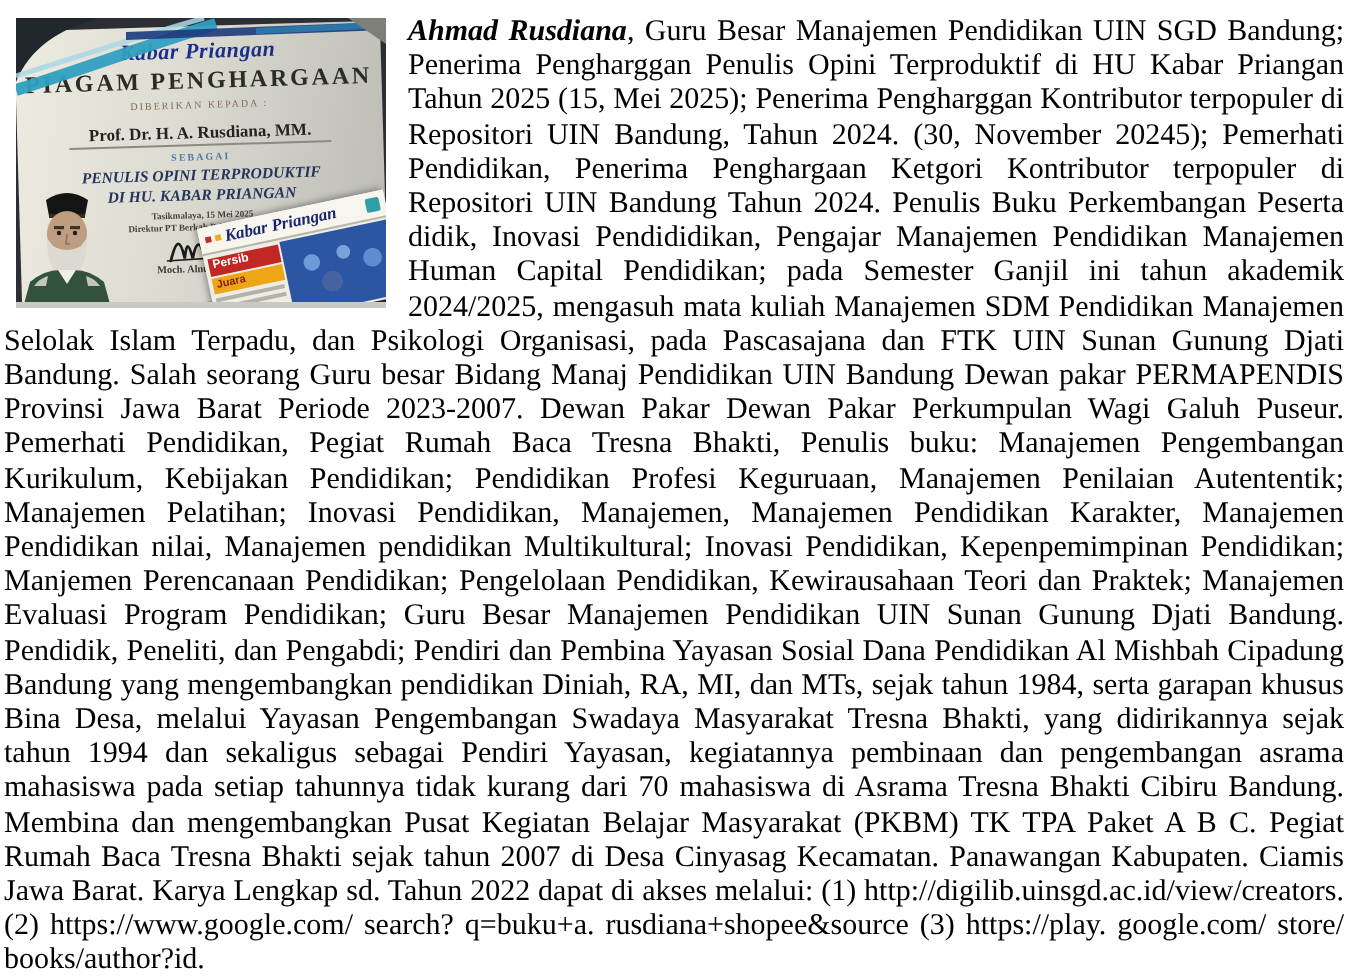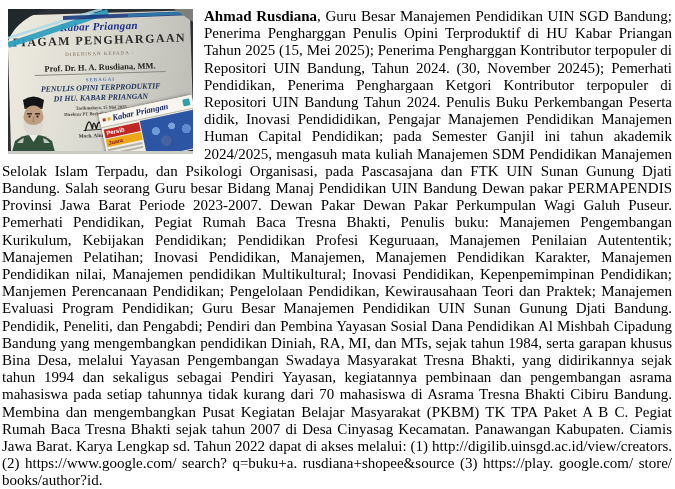--- a/index.html
+++ b/index.html
@@ -1,19 +1,19 @@
 <!DOCTYPE html>
 <html><head>
 <meta charset="utf-8">
 <style>
   html,body{margin:0;padding:0;}
   body{width:675px;height:489px;background:#ffffff;font-family:"Liberation Serif","DejaVu Serif",serif;}
   .page{position:relative;width:675px;height:489px;background:#ffffff;overflow:hidden;}
   .bio{padding:8px 3px 0 2px;font-size:15px;line-height:17.2px;color:#000;text-align:justify;}
-  .bio b{font-weight:bold;}
+  .bio b{font-weight:bold;font-style:italic;}
 
   
   .photo-float{float:left;width:185px;height:145px;margin:1px 11px 7px 6px;position:relative;
                background:#2b2f33;overflow:hidden;}
   .paper{position:absolute;left:1px;top:4px;right:1px;bottom:3px;transform:rotate(-1.7deg);
          background:linear-gradient(100deg,#eeebe0 0%,#dcdbd1 45%,#c6c6bf 80%,#bcbcb5 100%);
          text-align:center;}
   .decor{position:absolute;left:0;top:0;width:185px;height:145px;pointer-events:none;}
 
   .masthead{margin-top:7px;font-size:11px;font-weight:bold;font-style:italic;color:#1b2f8a;

